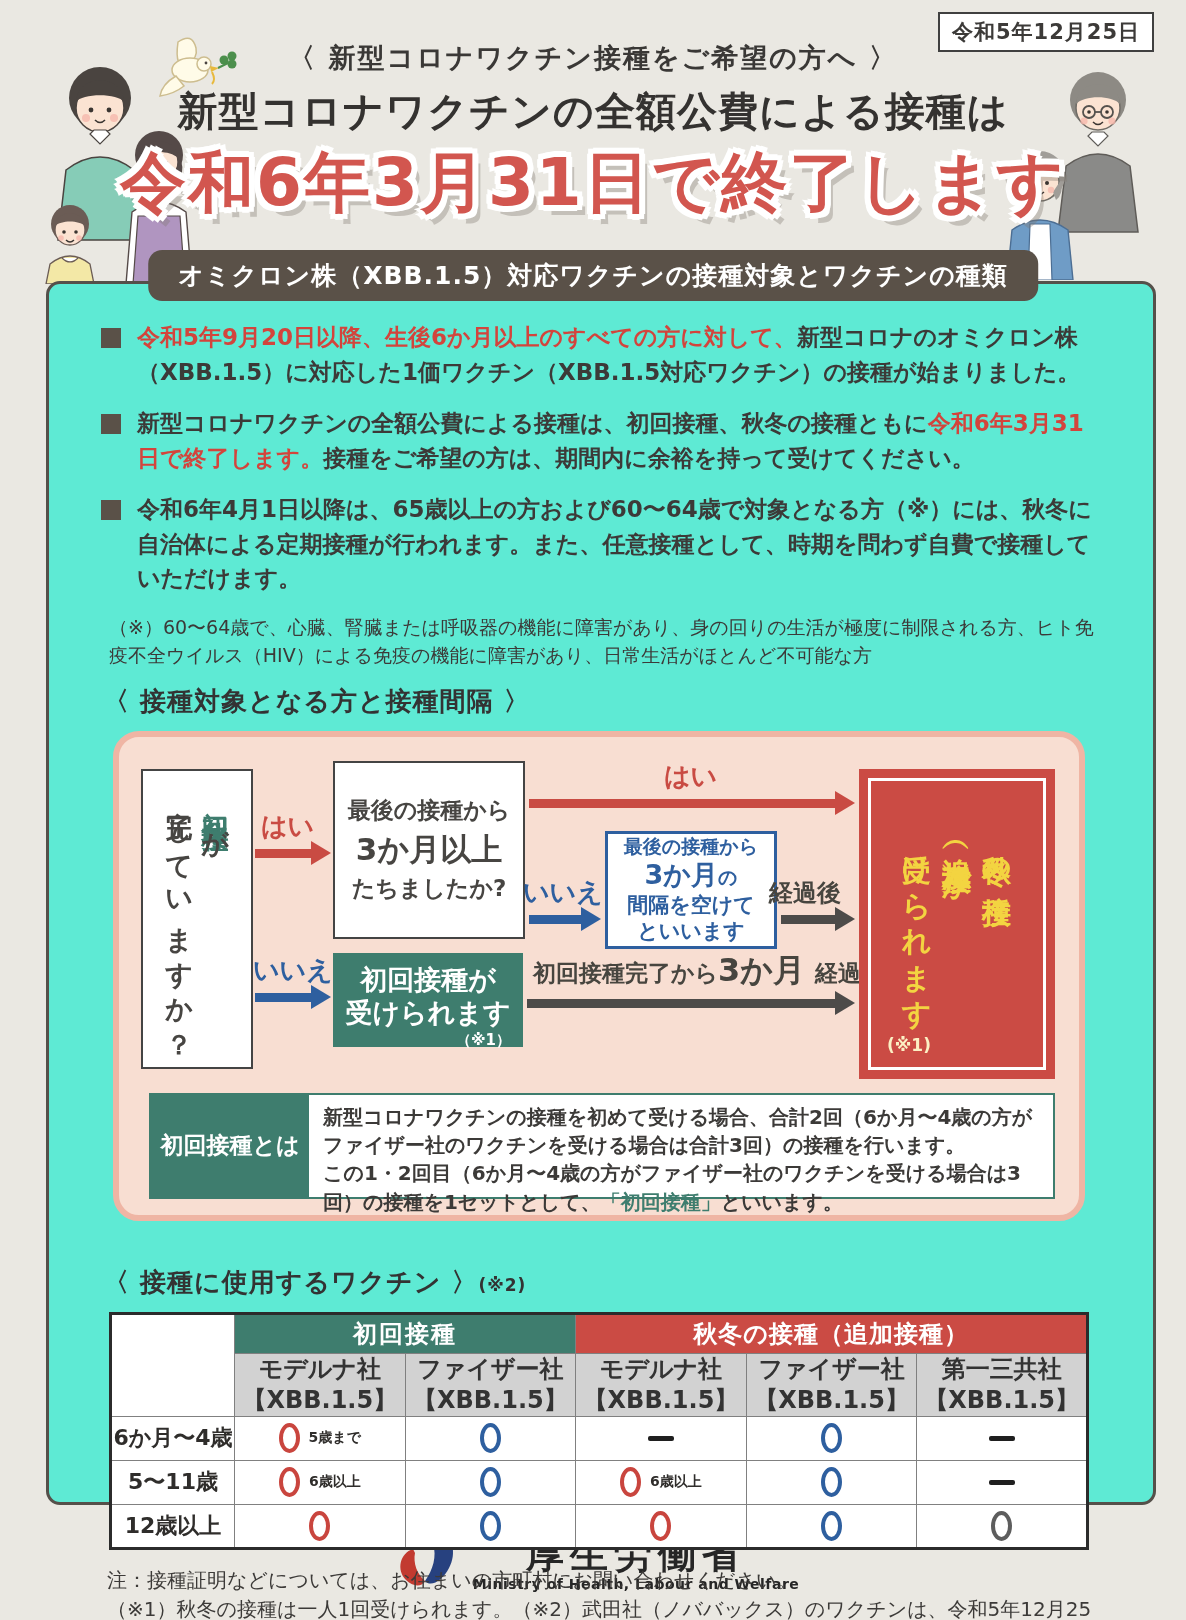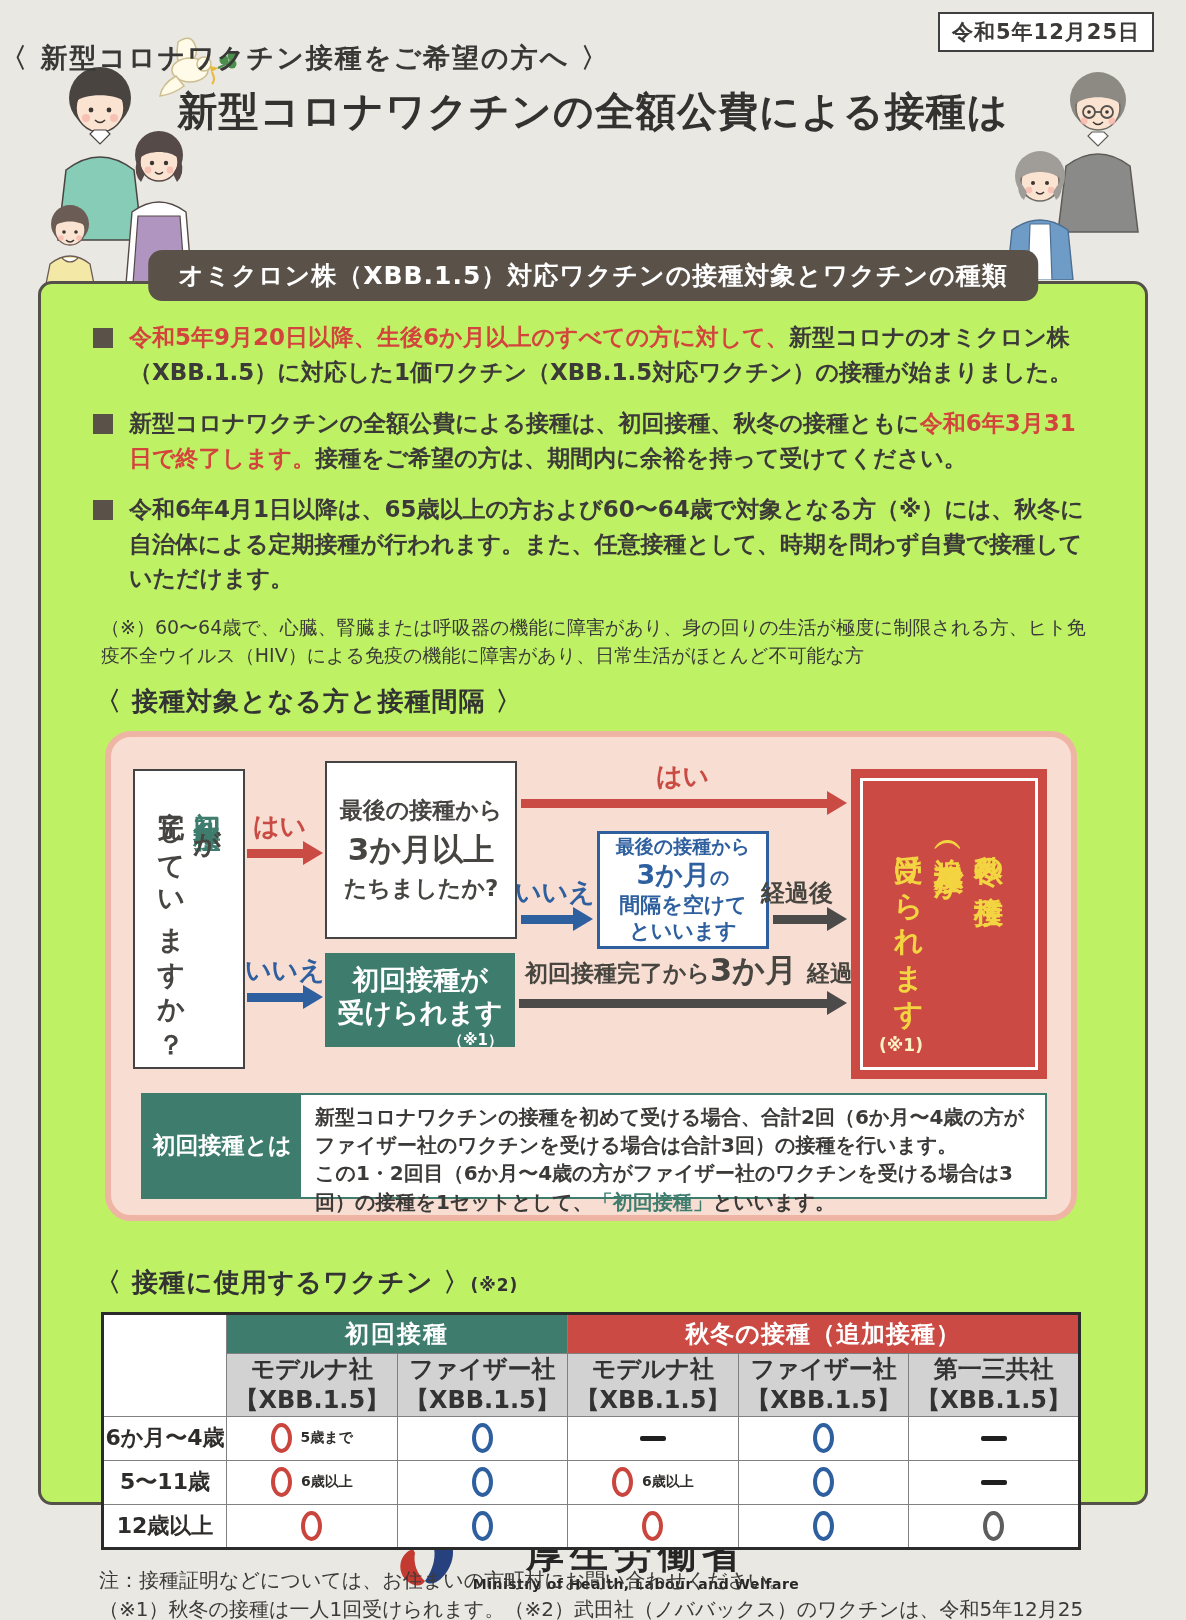--- a/index.html
+++ b/index.html
@@ -16,21 +16,21 @@
 
   
   .date-badge {
     position:absolute; top:12px; right:32px;
     background:#fff; border:2px solid #404040;
     font-size:21px; font-weight:bold; padding:4px 12px;
     letter-spacing:1px; z-index:30;
   }
   .hdr-subtitle {
     position:absolute; top:40px; left:0; width:100%;
-    font-size:27px; font-weight:bold;
+    text-align:center; font-size:27px; font-weight:bold;
     letter-spacing:2px; color:#3a3836; z-index:20;
   }
   .hdr-title {
     position:absolute; top:84px; left:0; width:100%;
     text-align:center; font-size:40px; font-weight:bold;
     letter-spacing:1px; color:#343230; z-index:20;
   }
   .hdr-deadline {
     position:absolute; top:138px; left:0; width:100%;
     text-align:center; font-size:66px; font-weight:bold;
@@ -48,23 +48,23 @@
   
   .banner {
     position:absolute; top:250px; left:50%; transform:translateX(-50%);
     background:#5a5148; color:#fff; font-size:25px; font-weight:bold;
     padding:9px 30px; border-radius:14px; letter-spacing:1px;
     white-space:nowrap; z-index:25;
   }
 
   
   .card {
-    position:absolute; top:281px; left:38px;
+    position:absolute; top:281px; left:46px;
     width:1110px; height:1224px;
-    background:#bef264; border:3px solid #55504a; border-radius:14px;
+    background:#5eead4; border:3px solid #55504a; border-radius:14px;
     padding:36px 52px 0 52px; z-index:15;
   }
   .bullet { position:relative; padding-left:36px; font-size:23px;
     font-weight:bold; line-height:1.5; margin-bottom:17px; color:#3c3a38; }
   .bullet .sq {
     position:absolute; left:0; top:8px; width:20px; height:20px;
     background:#5a5148; display:inline-block;
   }
   .red-em { color:#d3443c; }
   .ast-note { font-size:19px; line-height:1.5; color:#3c3a38;
@@ -283,20 +283,21 @@
     <circle cx="41" cy="132" r="3.2" fill="#f6b8ad" opacity="0.8"></circle>
       <circle cx="63" cy="132" r="3.2" fill="#f6b8ad" opacity="0.8"></circle>
     <path d="M48,134 q4,4 8,0" stroke="#3a3531" stroke-width="1.3" fill="none"></path>
     <path d="M24,172 q28,-20 56,0 l5,50 h-66 z" fill="#6f9cc6" stroke="#4c6e93" stroke-width="1.4"></path>
     <path d="M42,166 h20 l2,56 h-24 z" fill="#fff" stroke="#4c6e93" stroke-width="1.2"></path>
   </svg>
 
   <div class="date-badge">令和5年12月25日</div>
   <div class="hdr-subtitle">〈 新型コロナワクチン接種をご希望の方へ 〉</div>
   <div class="hdr-title">新型コロナワクチンの全額公費による接種は</div>
+  <div class="hdr-deadline">令和6年3月31日で終了します</div>
 
   <div class="banner">オミクロン株（XBB.1.5）対応ワクチンの接種対象とワクチンの種類</div>
 
   <div class="card">
 
     <div class="bullet">
       <span class="sq"></span>
       <span class="red-em">令和5年9月20日以降、生後6か月以上のすべての方に対して、</span><span>新型コロナのオミクロン株（XBB.1.5）に対応した1価ワクチン（XBB.1.5対応ワクチン）の接種が始まりました。</span>
     </div>
 

